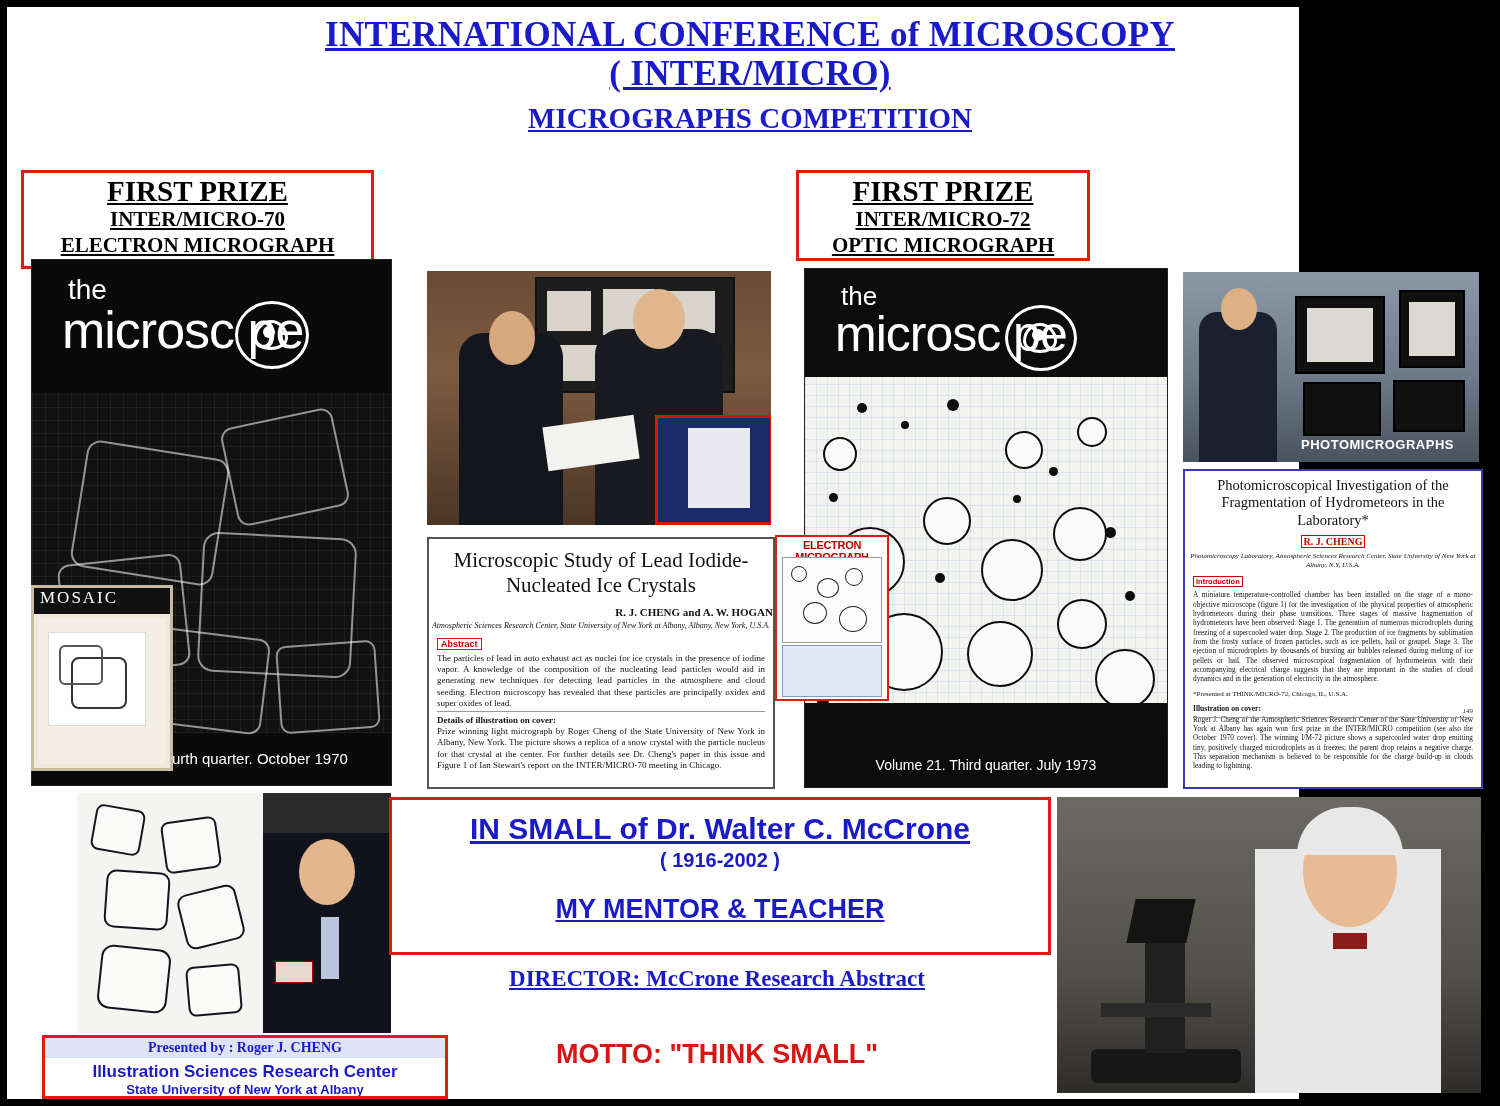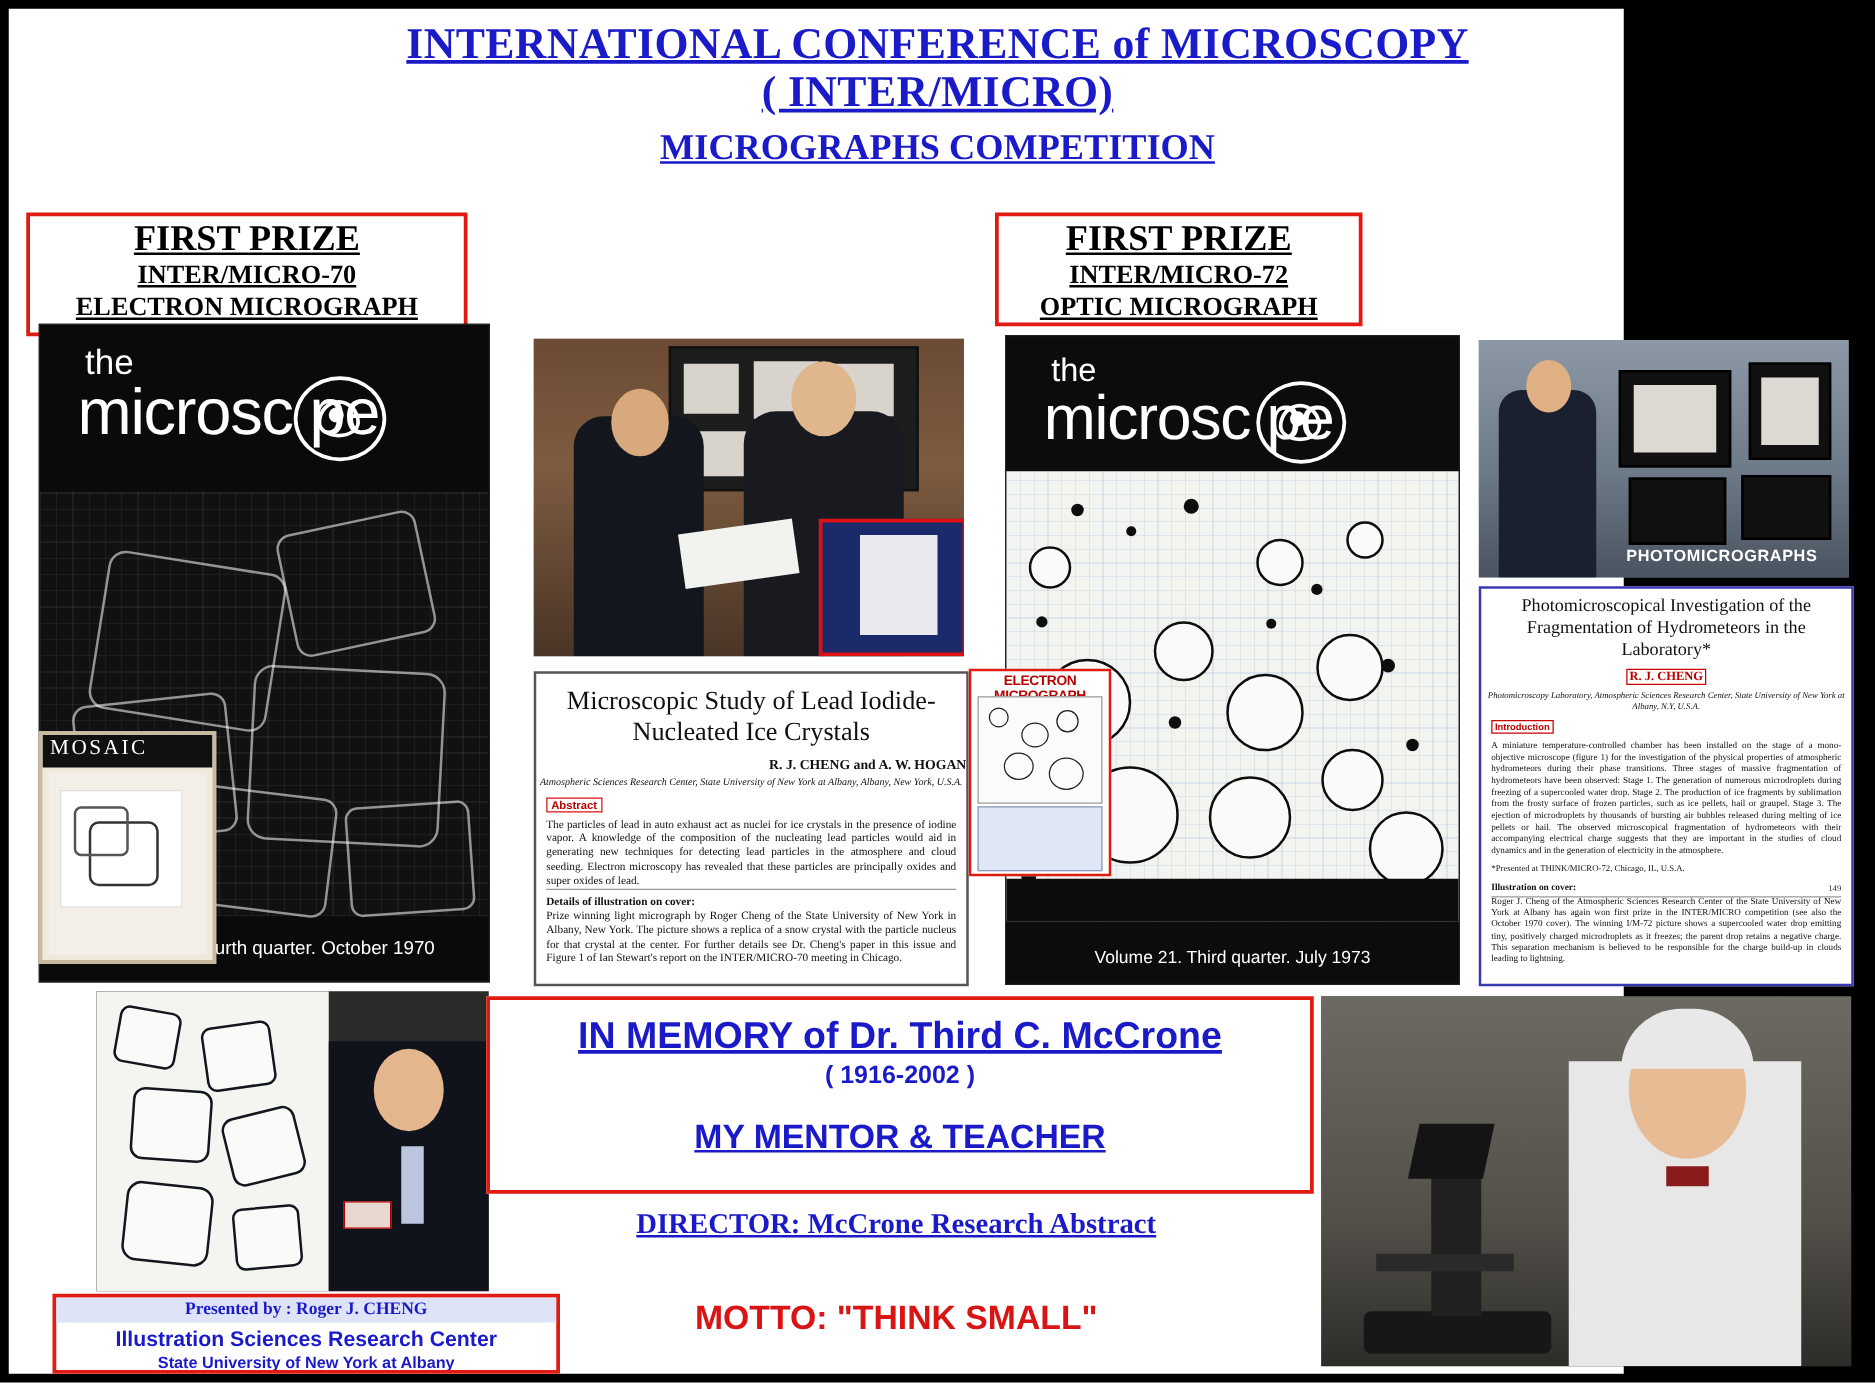--- a/index.html
+++ b/index.html
@@ -331,21 +331,21 @@
       <div class="flake" style="left:22px;top:154px;width:66px;height:60px;border-radius:12px;transform:rotate(6deg);"></div>
       <div class="flake" style="left:110px;top:172px;width:50px;height:46px;border-radius:8px;transform:rotate(-5deg);"></div>
     </div>
     <div class="man"></div>
     <div class="mhead"></div>
     <div class="tie"></div>
     <div class="badge"></div>
   </div>
 
   <div id="memorial">
-    <div class="m1">IN MEMORY of Dr. Third C. McCrone</div>
+    <div class="m1">IN SMALL of Dr. Walter C. McCrone</div>
     <div class="m2">( 1916-2002 )</div>
     <div class="m3">MY MENTOR &amp; TEACHER</div>
   </div>
 
   <div id="roles">
     <div class="r">DIRECTOR: McCrone Research Abstract</div>
   </div>
   <div id="motto">MOTTO: "THINK SMALL"</div>
 
   <div class="ph" id="mccrone">

